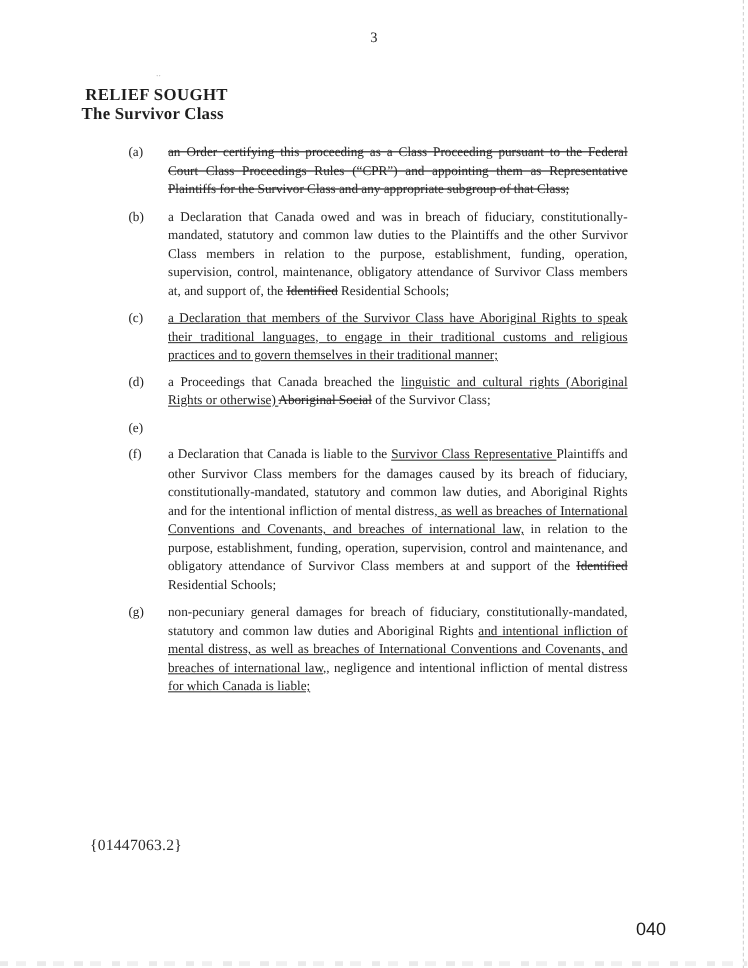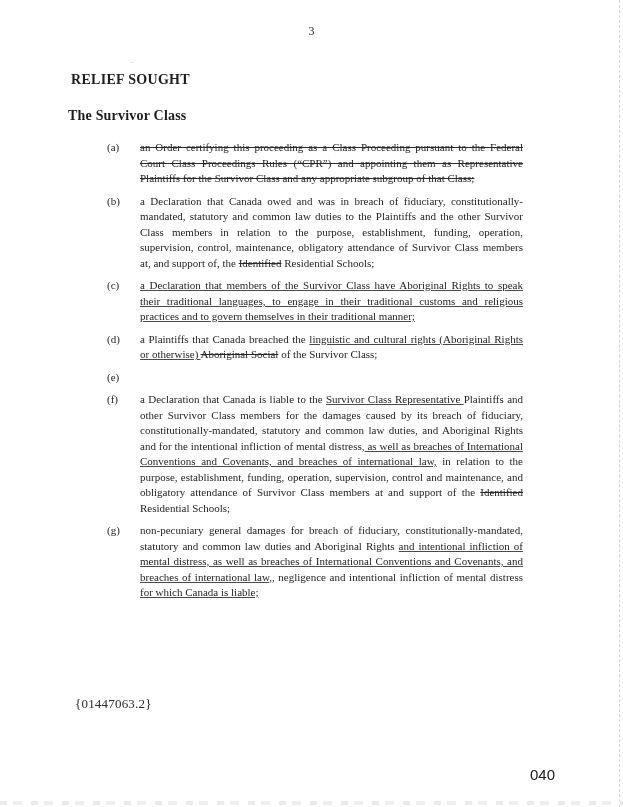--- a/index.html
+++ b/index.html
@@ -60,21 +60,20 @@
   .heading-1 {
     font-weight: bold;
     font-size: 14px;
     letter-spacing: 0.3px;
     padding-left: 3px;
   }
   .heading-2 {
     font-weight: bold;
     font-size: 14px;
     letter-spacing: 0.2px;
-    margin-top: 20px;
   }
   .para-1 {
     margin-top: 15px;
     line-height: 30px;
     font-size: 11px;
     text-align: justify;
   }
   .para-num {
     display: inline-block;
     width: 49px;
@@ -148,21 +147,21 @@
         <span class="claim-body"><span>a Declaration that Canada owed and was in breach of fiduciary, constitutionally-mandated, statutory and common law duties to the Plaintiffs and the other Survivor Class members in relation to the purpose, establishment, funding, operation, supervision, control, maintenance, obligatory attendance of Survivor Class members at, and support of, the </span><span class="seg-strike">Identified</span><span> Residential Schools;</span></span>
       </div>
 
       <div class="claim">
         <span class="claim-label">(c)</span>
         <span class="claim-body"><span class="seg-underline">a Declaration that members of the Survivor Class have Aboriginal Rights to speak their traditional languages, to engage in their traditional customs and religious practices and to govern themselves in their traditional manner;</span></span>
       </div>
 
       <div class="claim">
         <span class="claim-label">(d)</span>
-        <span class="claim-body"><span>a Plaintiffs that Canada breached the </span><span class="seg-underline">linguistic and cultural rights (Aboriginal Rights or otherwise) </span><span class="seg-strike">Aboriginal Social</span><span> of the Survivor Class;</span></span>
+        <span class="claim-body"><span>a Proceedings that Canada breached the </span><span class="seg-underline">linguistic and cultural rights (Aboriginal Rights or otherwise) </span><span class="seg-strike">Aboriginal Social</span><span> of the Survivor Class;</span></span>
       </div>
 
       <div class="claim">
         <span class="claim-label">(e)</span>
       </div>
 
       <div class="claim">
         <span class="claim-label">(f)</span>
         <span class="claim-body"><span>a Declaration that Canada is liable to the </span><span class="seg-underline">Survivor Class Representative </span><span>Plaintiffs and other Survivor Class members for the damages caused by its breach of fiduciary, constitutionally-mandated, statutory and common law duties, and Aboriginal Rights and for the intentional infliction of mental distress,</span><span class="seg-underline"> as well as breaches of International Conventions and Covenants, and breaches of international law,</span><span> in relation to the purpose, establishment, funding, operation, supervision, control and maintenance, and obligatory attendance of Survivor Class members at and support of the </span><span class="seg-strike">Identified</span><span> Residential Schools;</span></span>
       </div>

